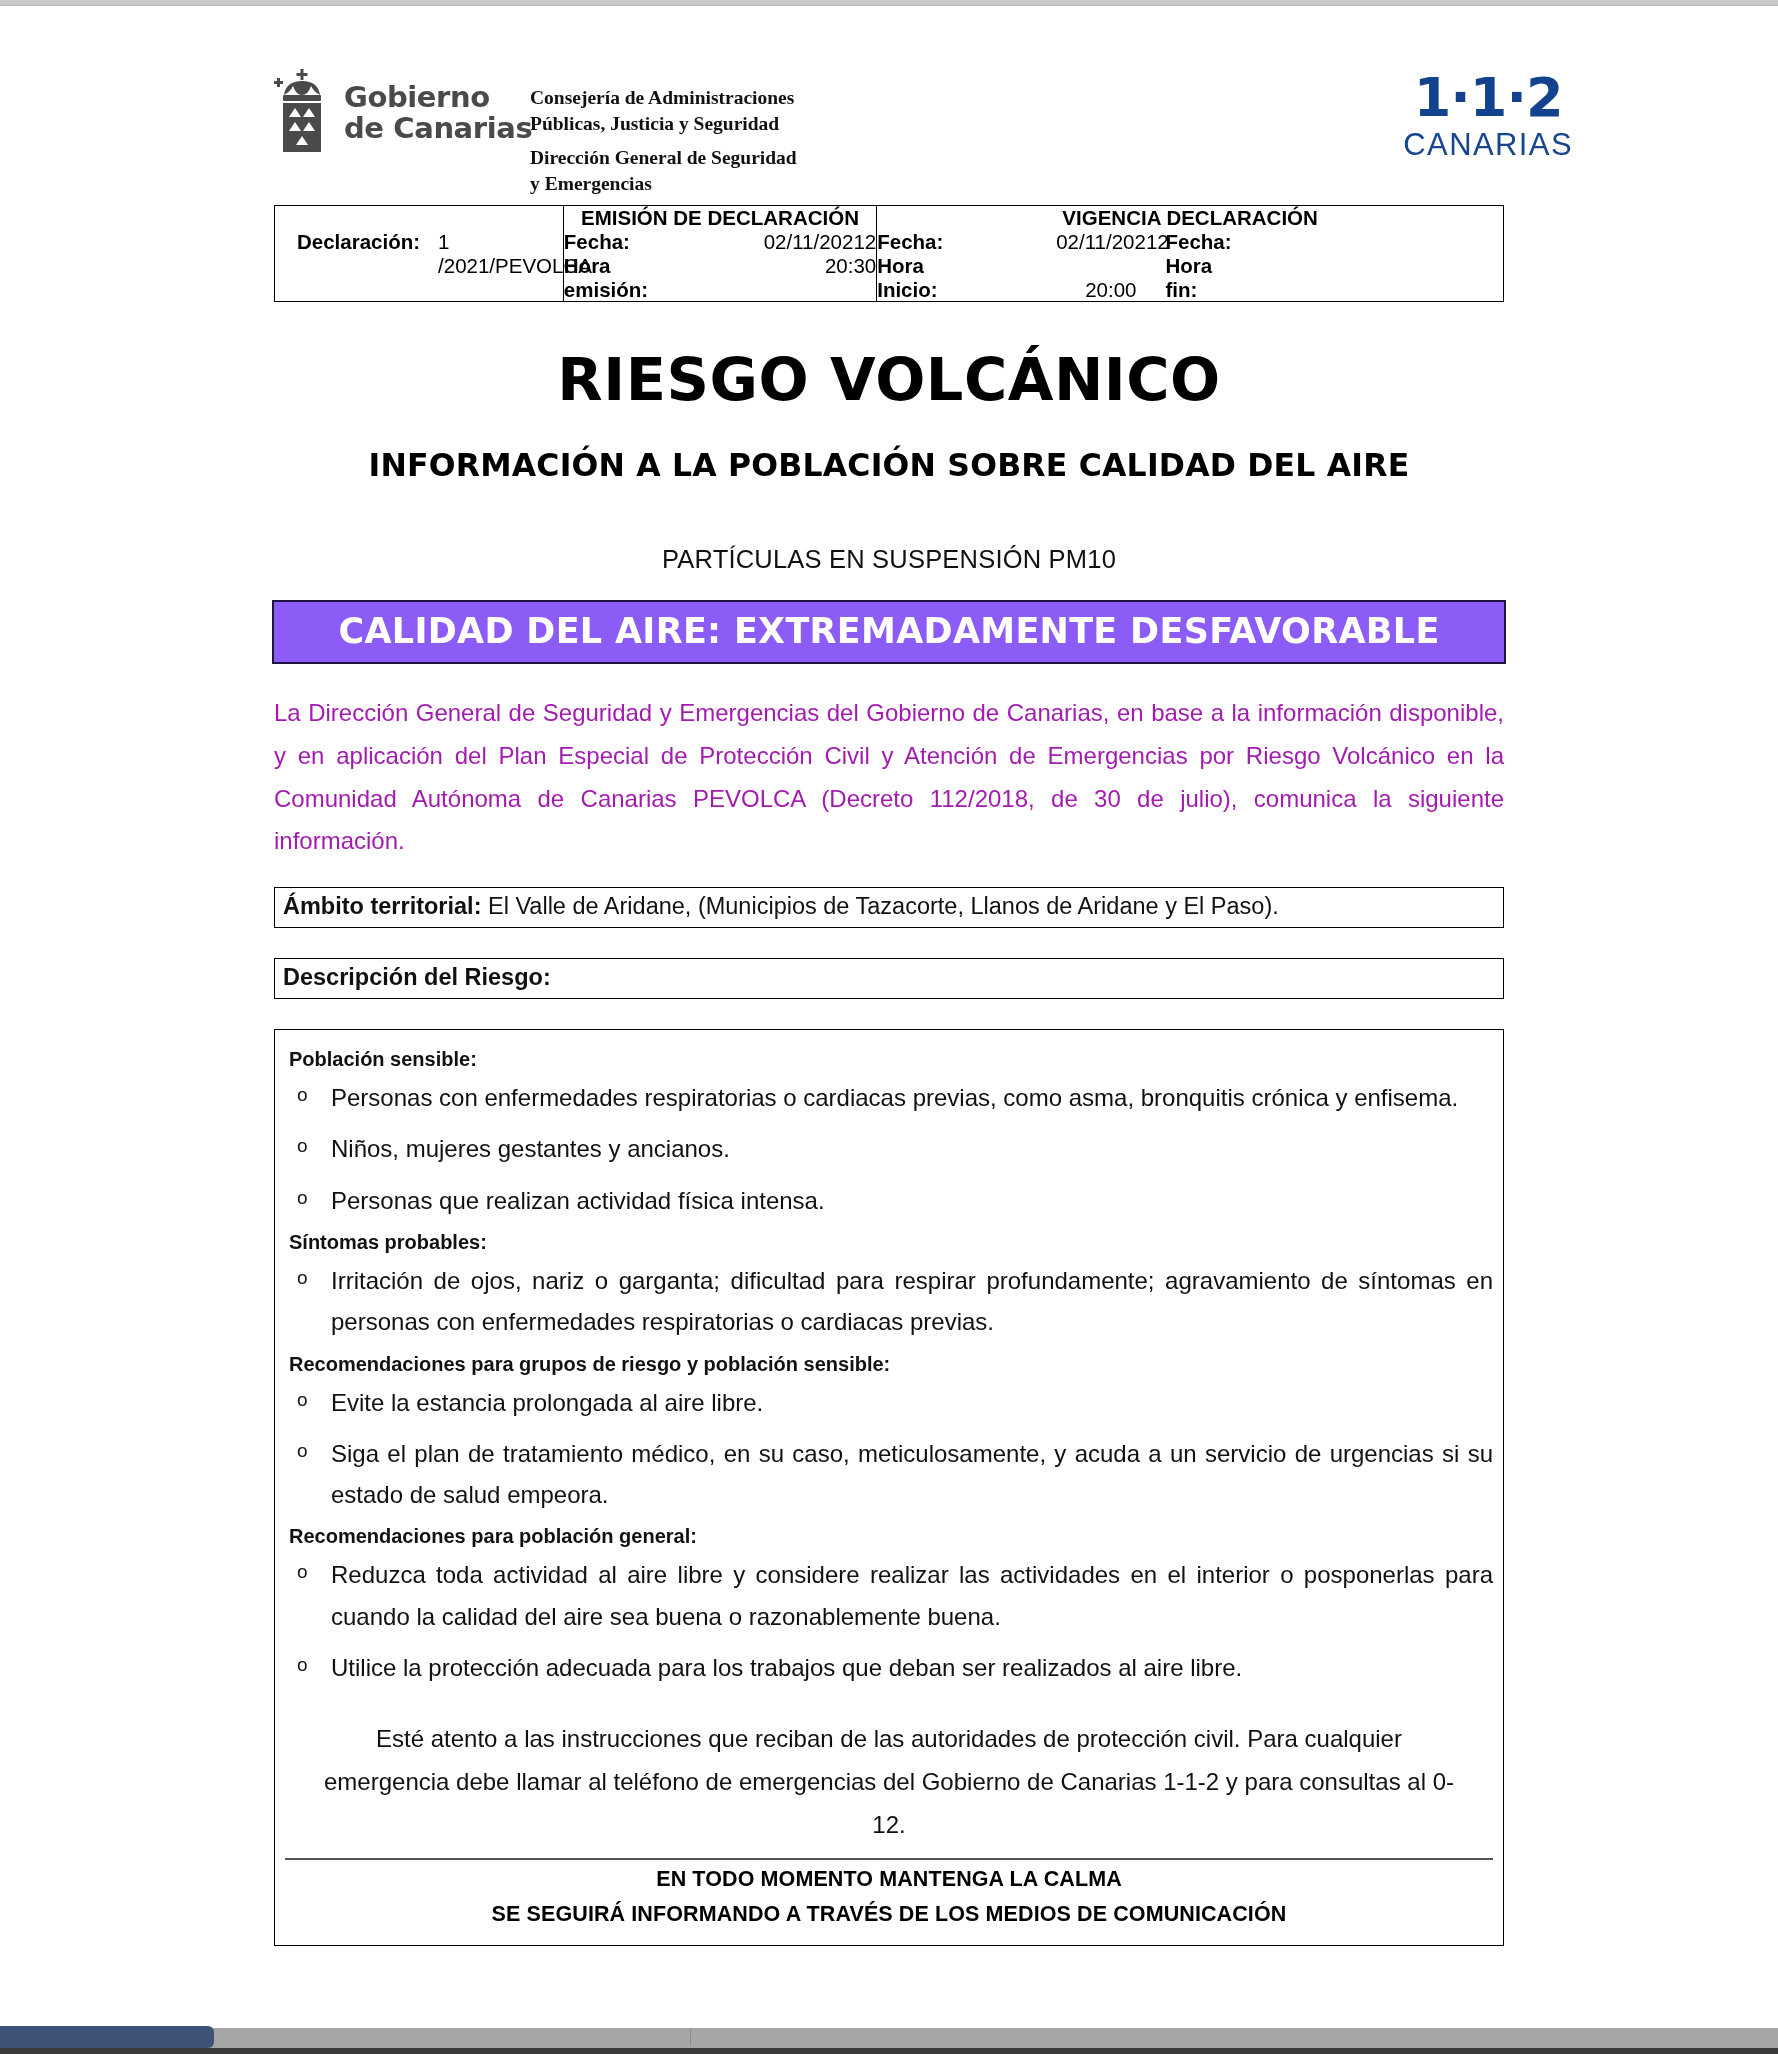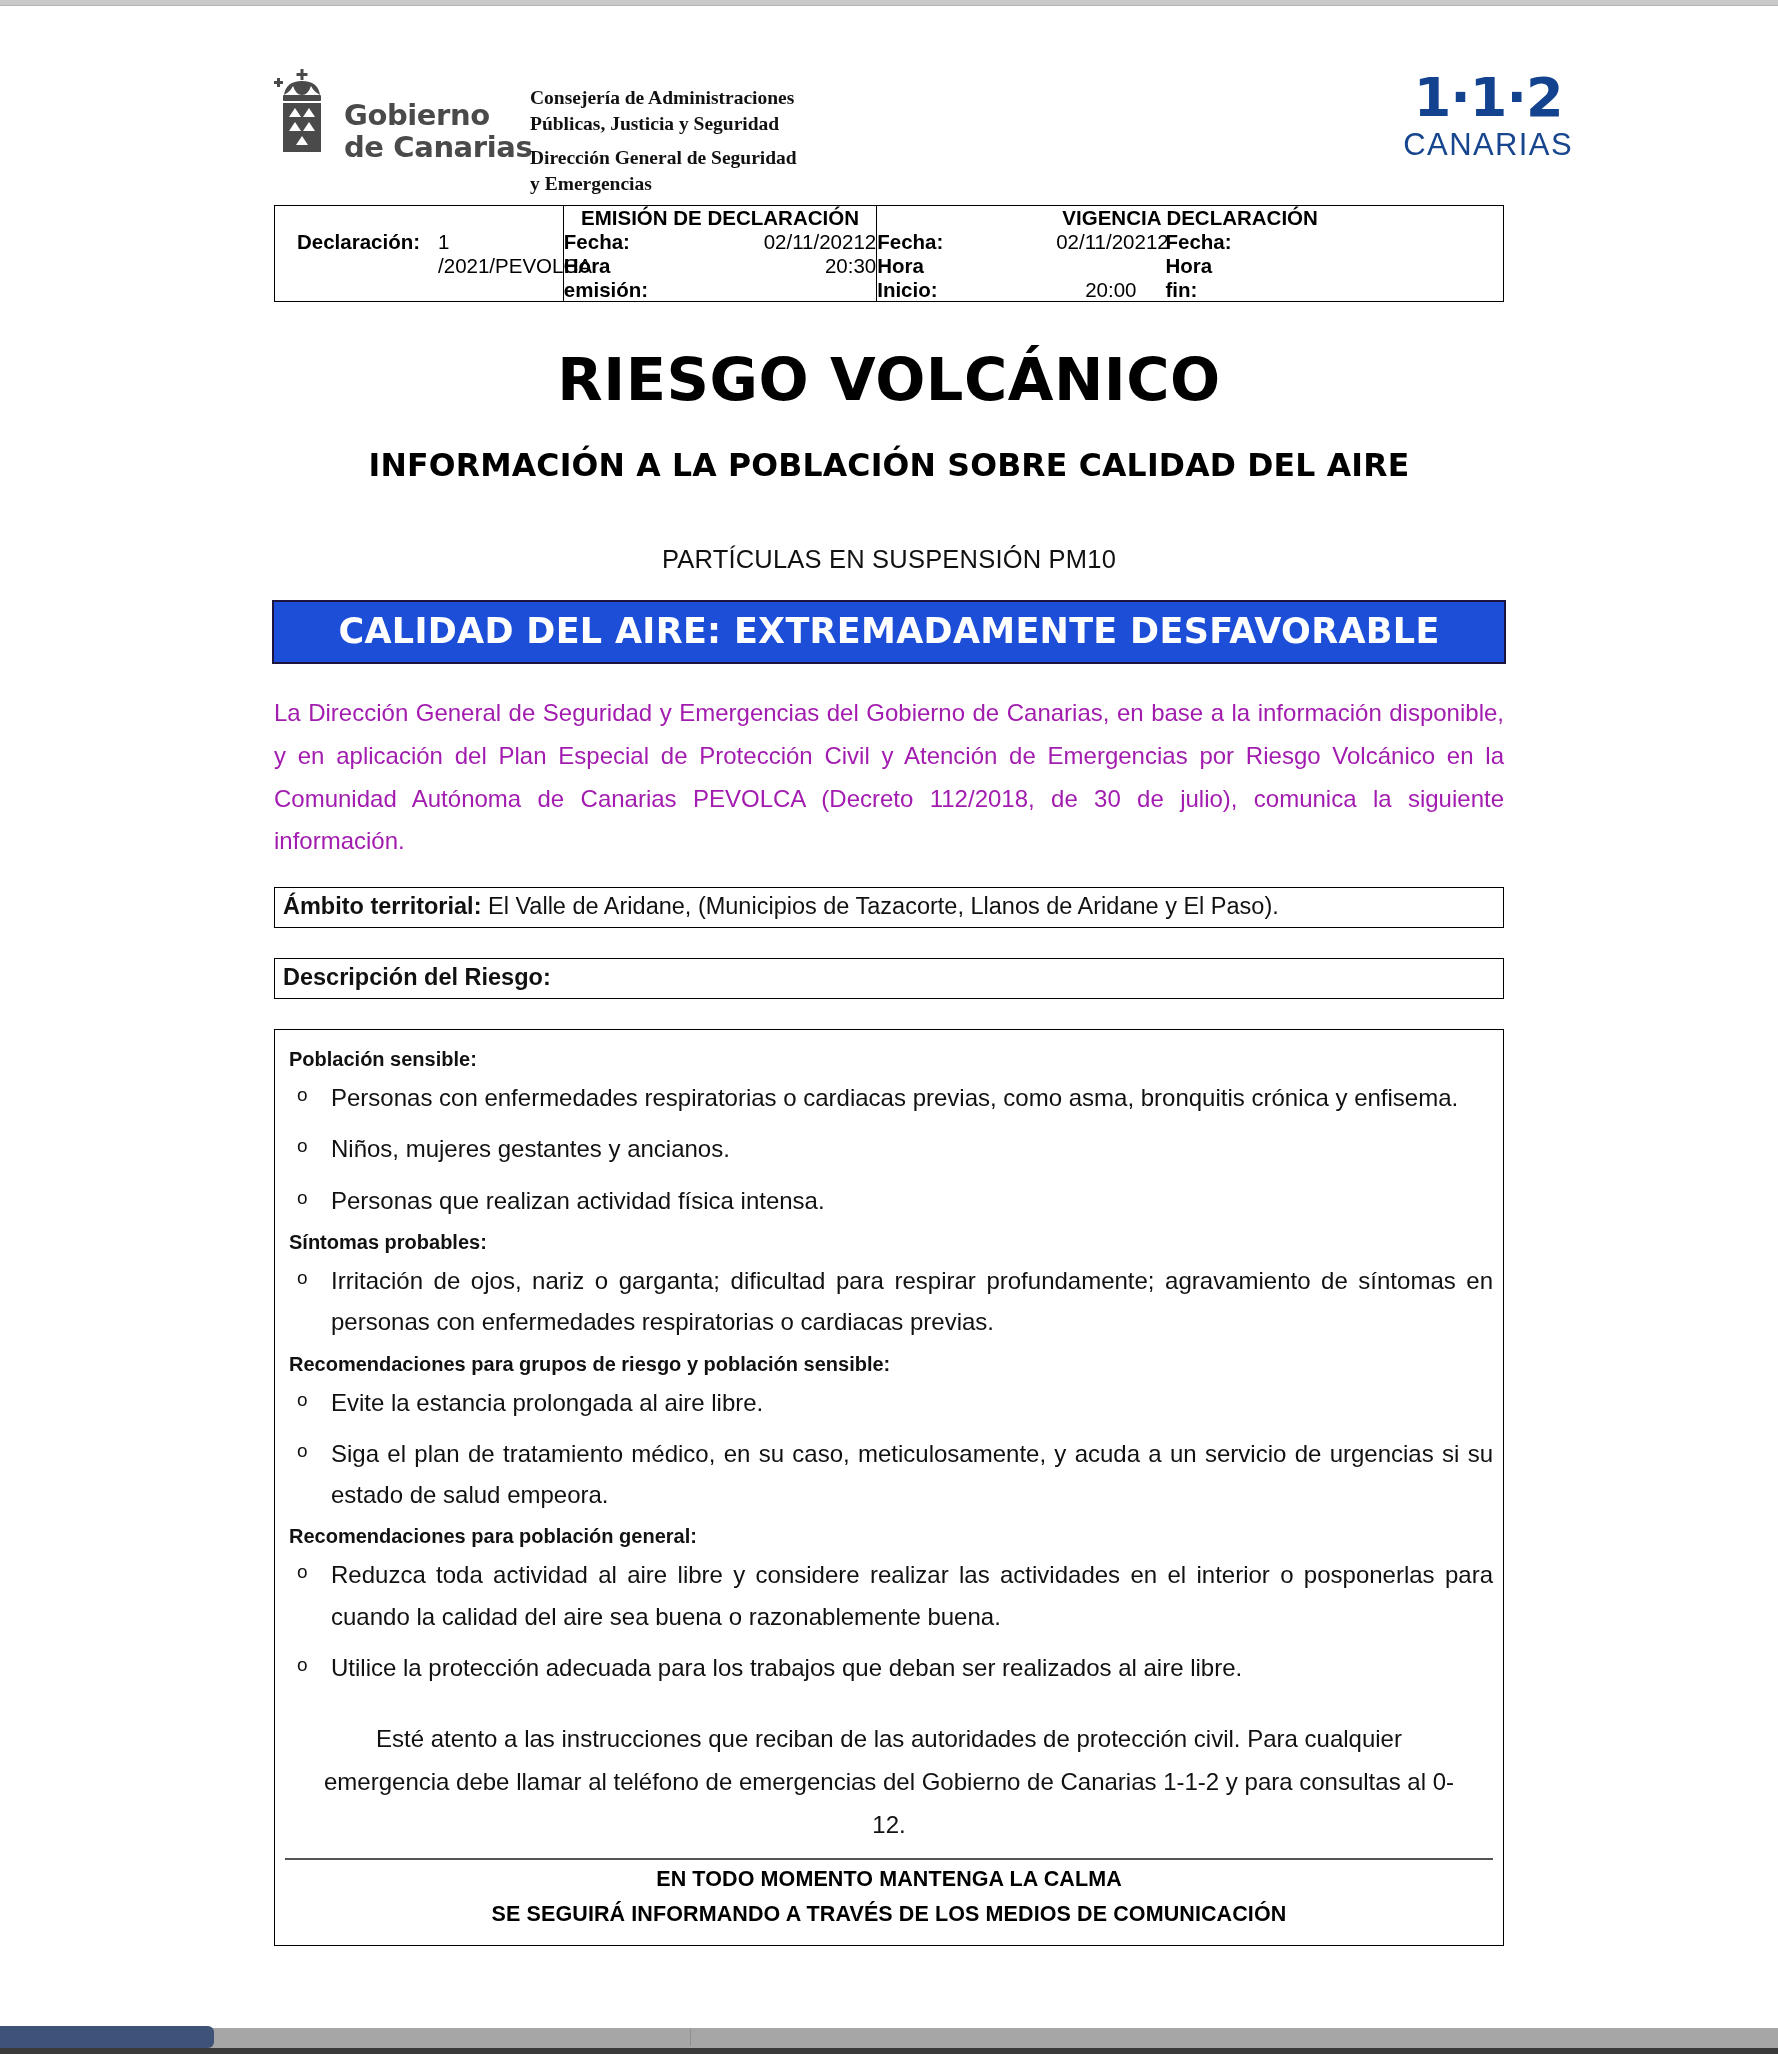--- a/index.html
+++ b/index.html
@@ -23,21 +23,21 @@
   }
 
   
   .header {
     position: relative;
     height: 160px;
     margin: 38px 0 0 0;
   }
   .gob-logo {
     position: absolute; left: 272px; top: 18px;
-    display: flex; align-items: flex-end; gap: 12px;
+    display: flex; align-items: center; gap: 12px;
   }
   .shield { width: 60px; }
   .gob-text {
     font-family: "DejaVu Sans", sans-serif;
     font-weight: bold;
     font-size: 29px;
     line-height: 1.08;
     color: #4a4a4a;
     letter-spacing: -0.4px;
   }
@@ -130,21 +130,21 @@
     text-align: center;
     font-size: 25.5px;
     margin: 62px 0 0 0;
     color: #111;
     letter-spacing: 0.2px;
   }
 
   
   .banner-wrap { padding: 0 272px; margin-top: 26px; }
   .banner {
-    background: #1d4ed8;
+    background: #8b5cf6;
     border: 2px solid #1d1440;
     color: #ffffff;
     text-align: center;
     font-family: "DejaVu Sans", sans-serif;
     font-weight: bold;
     font-size: 35px;
     letter-spacing: 0.3px;
     padding: 9px 0 11px 0;
   }
 

